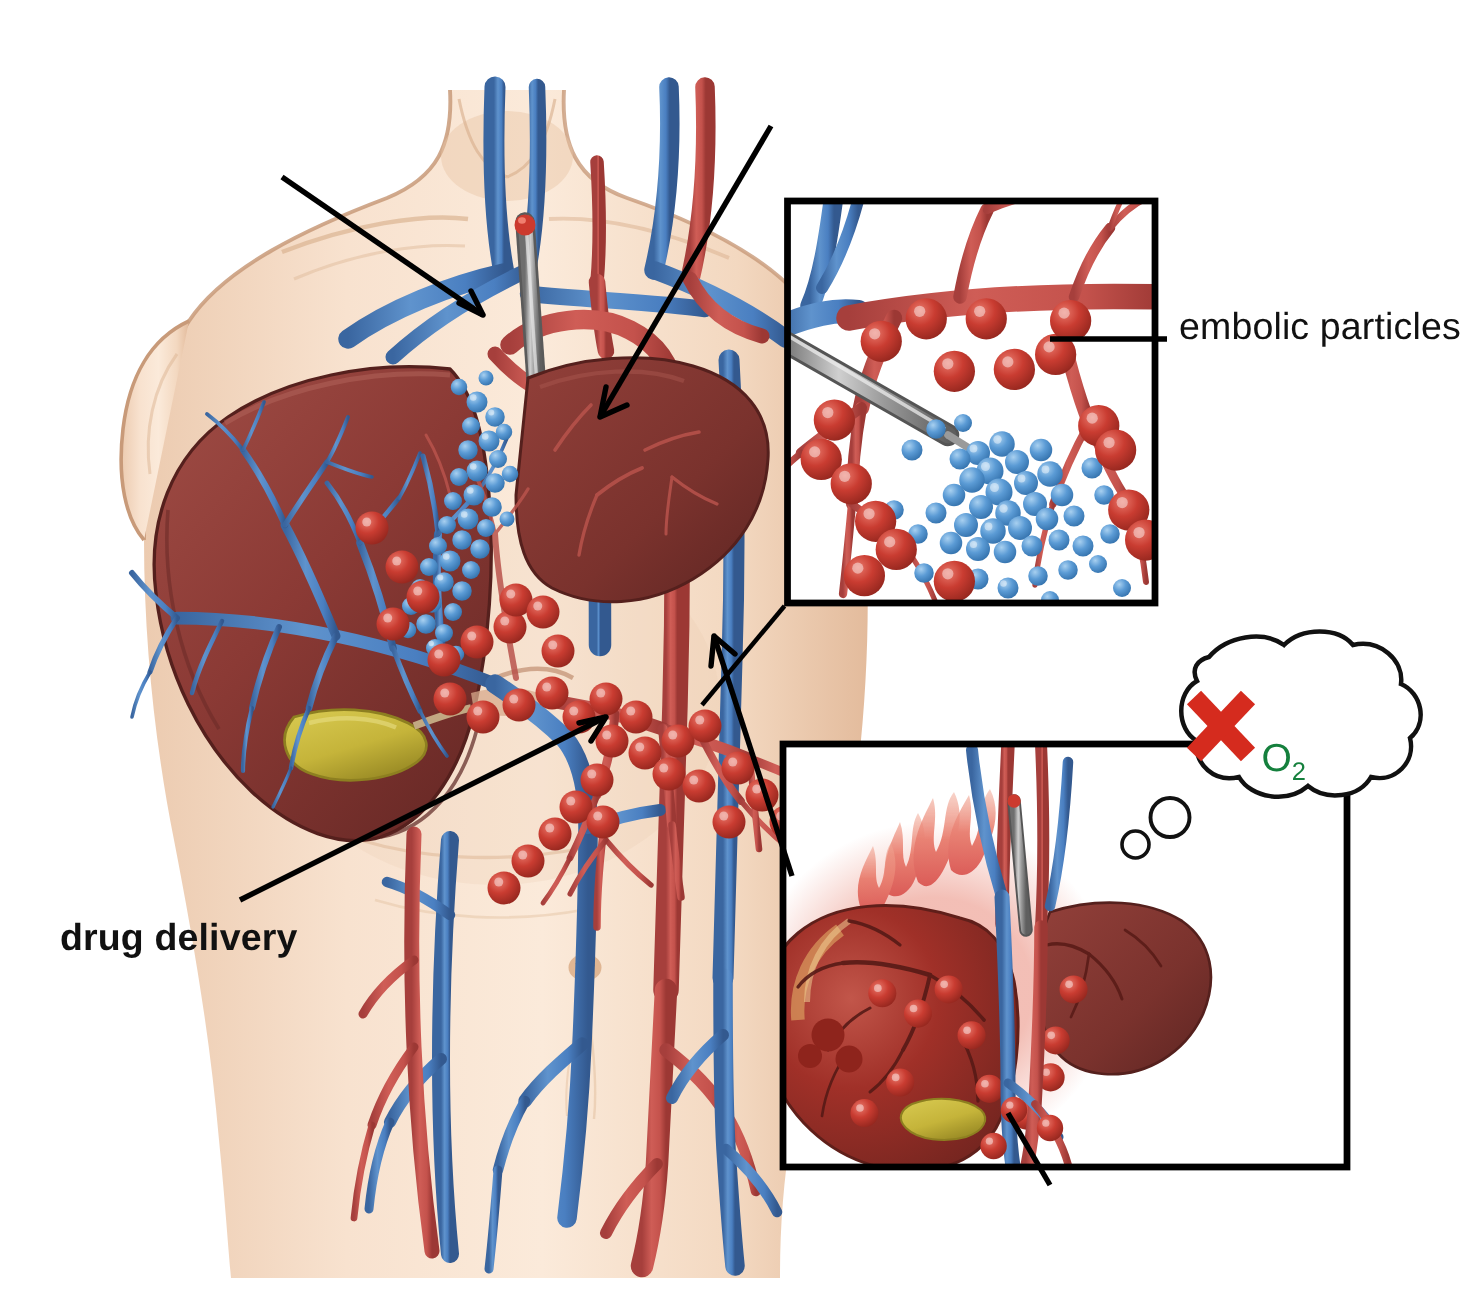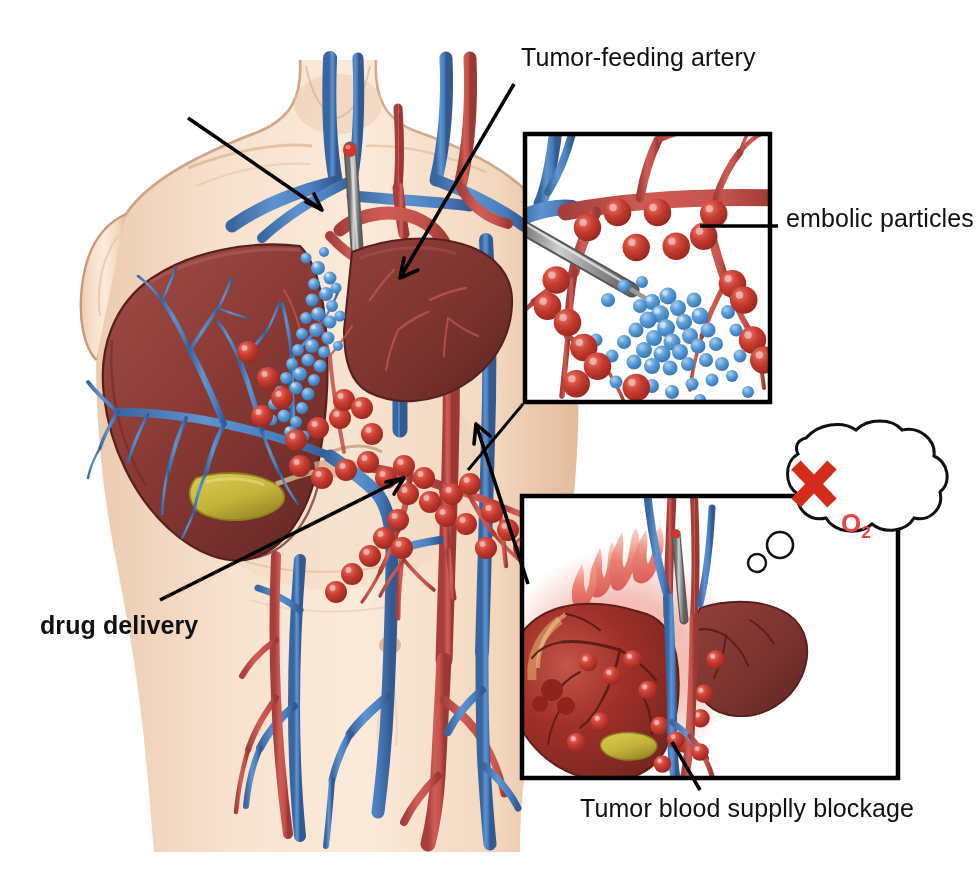--- a/index.html
+++ b/index.html
@@ -7,21 +7,21 @@
        font-family:"Liberation Sans","DejaVu Sans",sans-serif;}
   #stage{position:relative;width:979px;height:870px;background:#ffffff;}
   #art{position:absolute;left:0;top:0;width:979px;height:870px;}
   .lbl{position:absolute;color:#111111;font-size:25px;line-height:1.1;
        white-space:nowrap;letter-spacing:.1px;}
   #lbl-catheter{left:47px;top:82px;}
   #lbl-artery{left:521px;top:44px;}
   #lbl-embolic{left:786px;top:205px;}
   #lbl-drug{left:40px;top:612px;font-weight:bold;}
   #lbl-blockage{left:580px;top:795px;}
-  .o2{position:absolute;left:841px;top:508px;font-size:26px;font-weight:bold;color:#ef4444;}
+  .o2{position:absolute;left:841px;top:490px;font-size:26px;font-weight:normal;color:#15803d;}
   .o2 sub{font-size:17px;}
 </style>
 </head>
 <body>
 
 <div id="stage">
 
 <svg id="art" viewBox="0 0 979 870">
   <defs>
     <linearGradient id="gSkin" x1="0" y1="0" x2="1" y2="0">
@@ -622,20 +622,18 @@
 
     <path d="M528 584 L476 424" stroke-width="3.6"></path>
     <path d="M476 424 L474 444 M476 424 L490 436" stroke-width="3.6" stroke-linecap="round"></path>
 
     <path d="M700 790 L672 742" stroke-width="3.6"></path>
 
     <path d="M523 404 L468 470" stroke-width="3"></path>
   </g>
 </svg>
 
-<div class="lbl" id="lbl-artery">Tumor-feeding artery</div>
 <div class="lbl" id="lbl-embolic">embolic particles</div>
 <div class="lbl" id="lbl-drug">drug delivery</div>
-<div class="lbl" id="lbl-blockage">Tumor blood supplly blockage</div>
 
 <div class="o2"><span>O</span><sub>2</sub></div>
 
 </div>
 
 </body></html>

